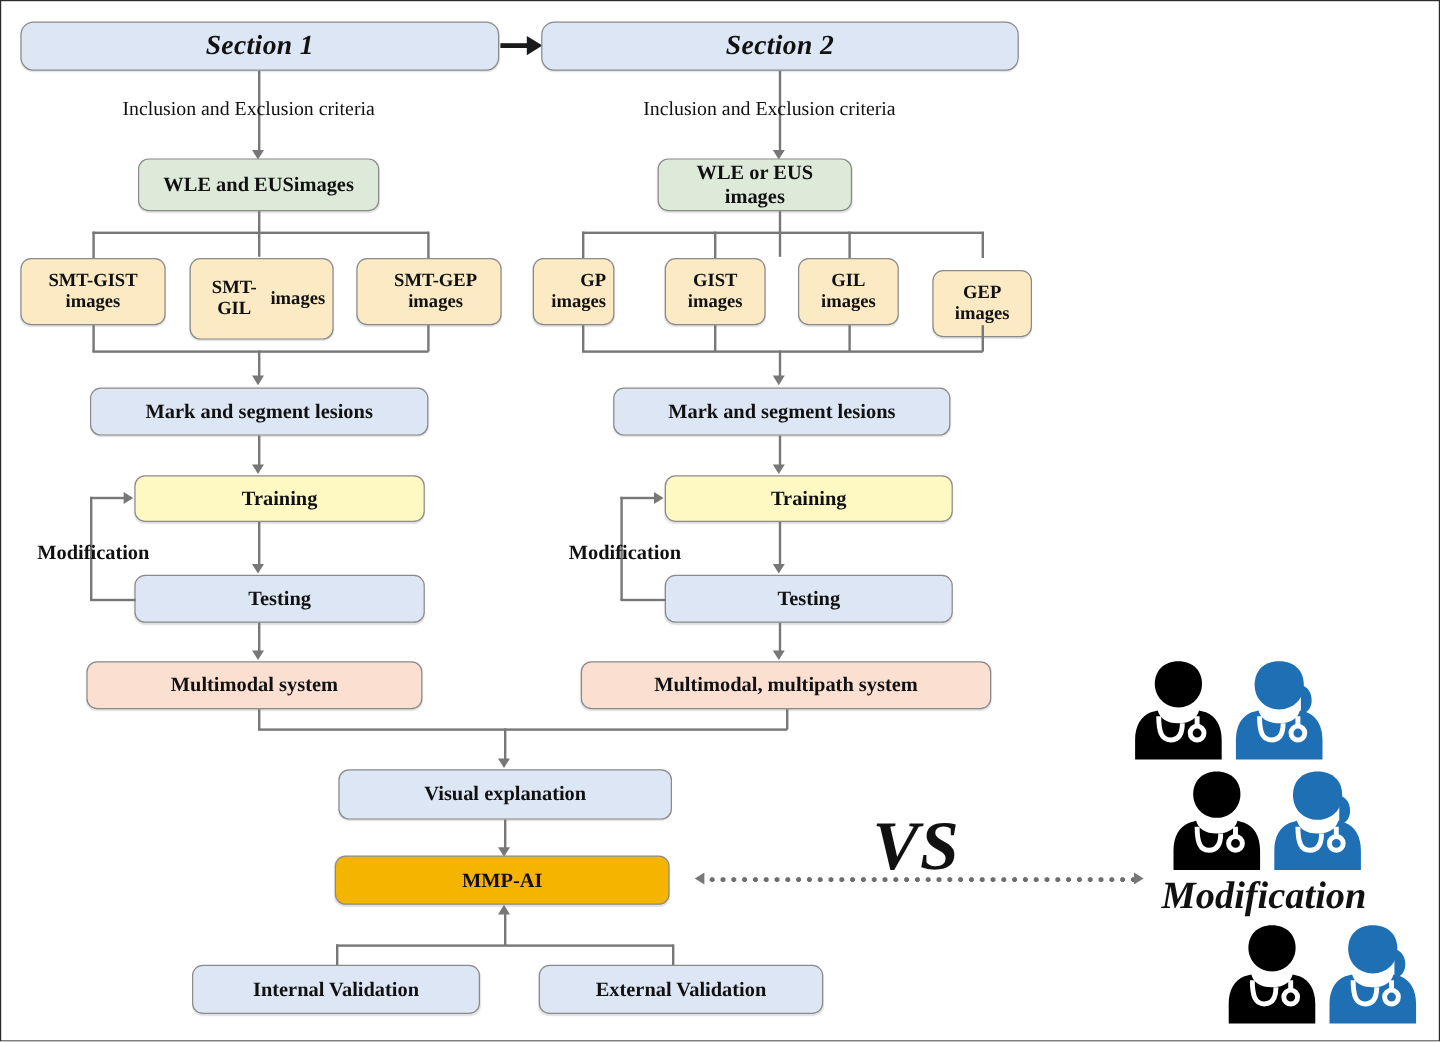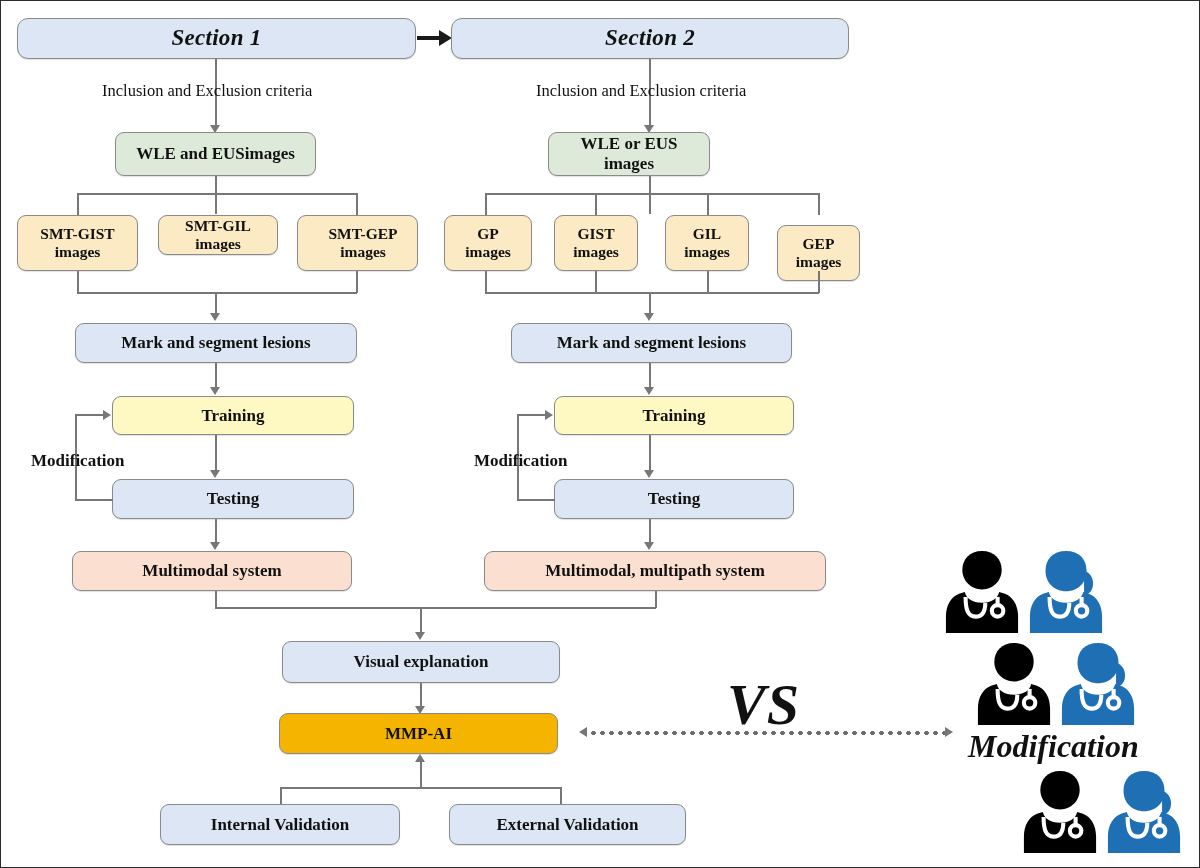--- a/index.html
+++ b/index.html
@@ -149,21 +149,21 @@
 
   <div class="ln vln" style="left:214px;top:175px;height:38px;"></div>
   <div class="ln hln" style="left:76px;top:192px;width:280px;"></div>
   <div class="ln vln" style="left:76px;top:192px;height:22px;"></div>
   <div class="ln vln" style="left:355px;top:192px;height:22px;"></div>
 
   <div class="node yellow small" style="left:16px;top:214px;width:121px;height:56px;flex-direction:column;">
     <span>SMT-GIST</span>
     <span>images</span>
   </div>
-  <div class="node yellow small" style="left:157px;top:214px;width:120px;height:40px;flex-direction:column;">
+  <div class="node yellow small" style="left:157px;top:214px;width:120px;height:68px;flex-direction:row;">
     <span>SMT-GIL</span>
     <span>images</span>
   </div>
   <div class="node yellow small" style="left:296px;top:214px;width:121px;height:56px;flex-direction:column;padding-left:17px;">
     <span>SMT-GEP</span>
     <span>images</span>
   </div>
 
   <div class="ln vln" style="left:76px;top:270px;height:22px;"></div>
   <div class="ln vln" style="left:355px;top:270px;height:22px;"></div>
@@ -171,21 +171,21 @@
   <div class="ln vln" style="left:214px;top:291px;height:23px;"></div>
   <div class="arrowdown" style="left:209px;top:312px;"></div>
 
   <div class="ln vln" style="left:648px;top:175px;height:38px;"></div>
   <div class="ln hln" style="left:484px;top:192px;width:334px;"></div>
   <div class="ln vln" style="left:484px;top:192px;height:22px;"></div>
   <div class="ln vln" style="left:594px;top:192px;height:22px;"></div>
   <div class="ln vln" style="left:706px;top:192px;height:22px;"></div>
   <div class="ln vln" style="left:817px;top:192px;height:22px;"></div>
 
-  <div class="node yellow small" style="left:443px;top:214px;width:88px;height:56px;flex-direction:column;">
+  <div class="node yellow small" style="left:443px;top:214px;width:68px;height:56px;flex-direction:column;align-items:flex-end;">
     <span>GP</span>
     <span>images</span>
   </div>
   <div class="node yellow small" style="left:553px;top:214px;width:84px;height:56px;flex-direction:column;">
     <span>GIST</span>
     <span>images</span>
   </div>
   <div class="node yellow small" style="left:664px;top:214px;width:84px;height:56px;flex-direction:column;">
     <span>GIL</span>
     <span>images</span>

